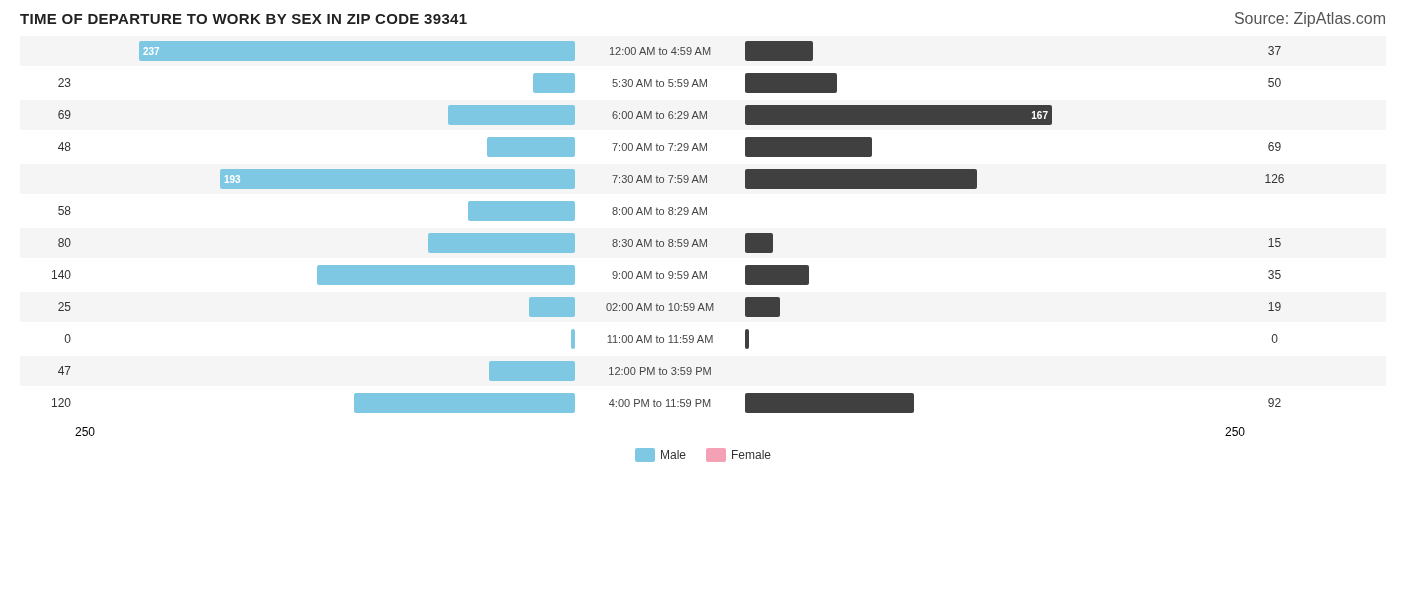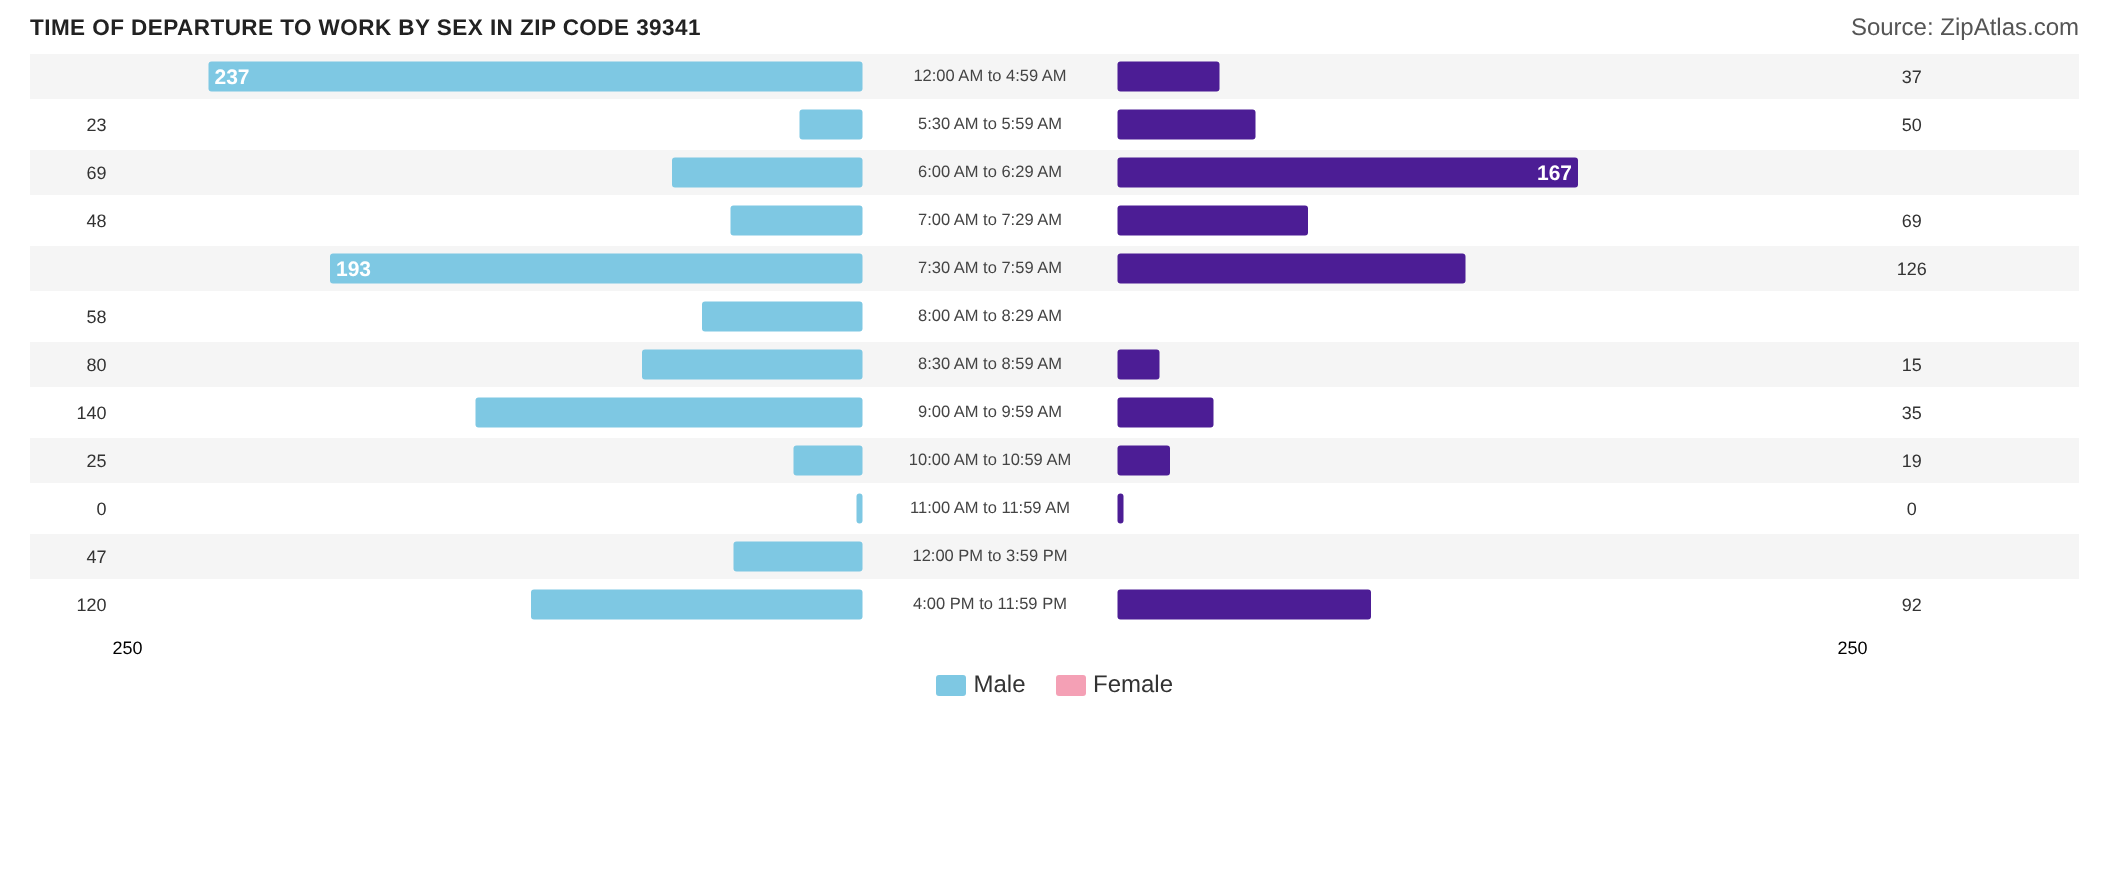--- a/index.html
+++ b/index.html
@@ -58,21 +58,21 @@
       border-radius: 2px;
       display: flex;
       align-items: center;
       justify-content: flex-start;
       padding-left: 4px;
     }
     .left-bar.with-label {
       justify-content: flex-start;
     }
     .bar-label-inside {
-      font-size: 14px;
+      font-size: 10px;
       color: #fff;
       font-weight: bold;
       white-space: nowrap;
     }
     .label-col {
       width: 170px;
       text-align: center;
       font-size: 11px;
       color: #444;
       flex-shrink: 0;
@@ -80,21 +80,21 @@
     }
     .right-bar-area {
       width: 500px;
       display: flex;
       justify-content: flex-start;
       align-items: center;
       flex-shrink: 0;
     }
     .right-bar {
       height: 20px;
-      background: #4c1d95;
+      background: #404040;
       border-radius: 2px;
       display: flex;
       align-items: center;
       justify-content: flex-end;
       padding-right: 4px;
     }
     .right-value {
       width: 55px;
       text-align: center;
       font-size: 12px;
@@ -150,21 +150,21 @@
       display: flex;
       justify-content: center;
       align-items: center;
       margin-top: 6px;
       gap: 20px;
     }
     .legend-item {
       display: flex;
       align-items: center;
       gap: 5px;
-      font-size: 16px;
+      font-size: 12px;
       color: #333;
     }
     .legend-box {
       width: 20px;
       height: 14px;
       border-radius: 2px;
     }
     
     .row-container:nth-child(odd) {
       background: #f5f5f5;
@@ -300,21 +300,21 @@
     </div>
     <div class="right-value">35</div>
   </div>
       <div class="row-container">
     <div class="left-value">25</div>
     <div class="left-bar-area">
       <div class="left-bar" style="width:46px;">
         
       </div>
     </div>
-    <div class="label-col">10:00 AM to 10:59 AM</div>
+    <div class="label-col">02:00 AM to 10:59 AM</div>
     <div class="right-bar-area">
       <div class="right-bar" style="width:35px;">
         
       </div>
     </div>
     <div class="right-value">19</div>
   </div>
       <div class="row-container">
     <div class="left-value">0</div>
     <div class="left-bar-area">

